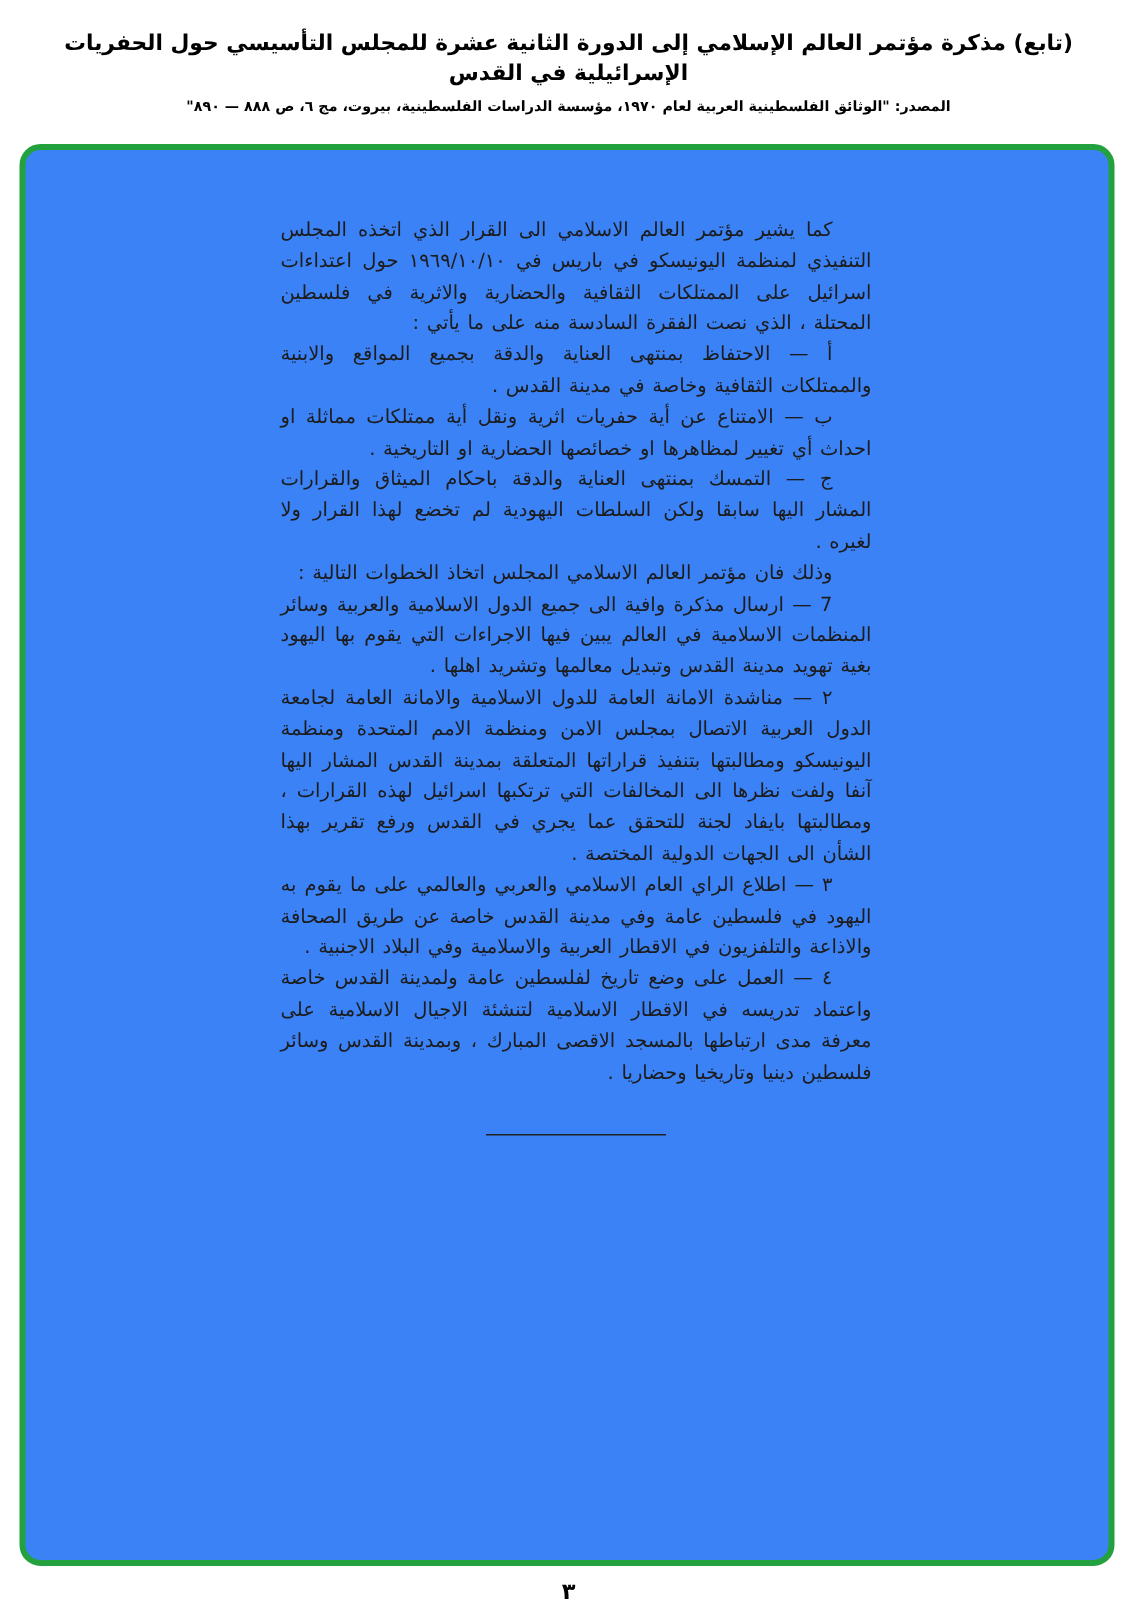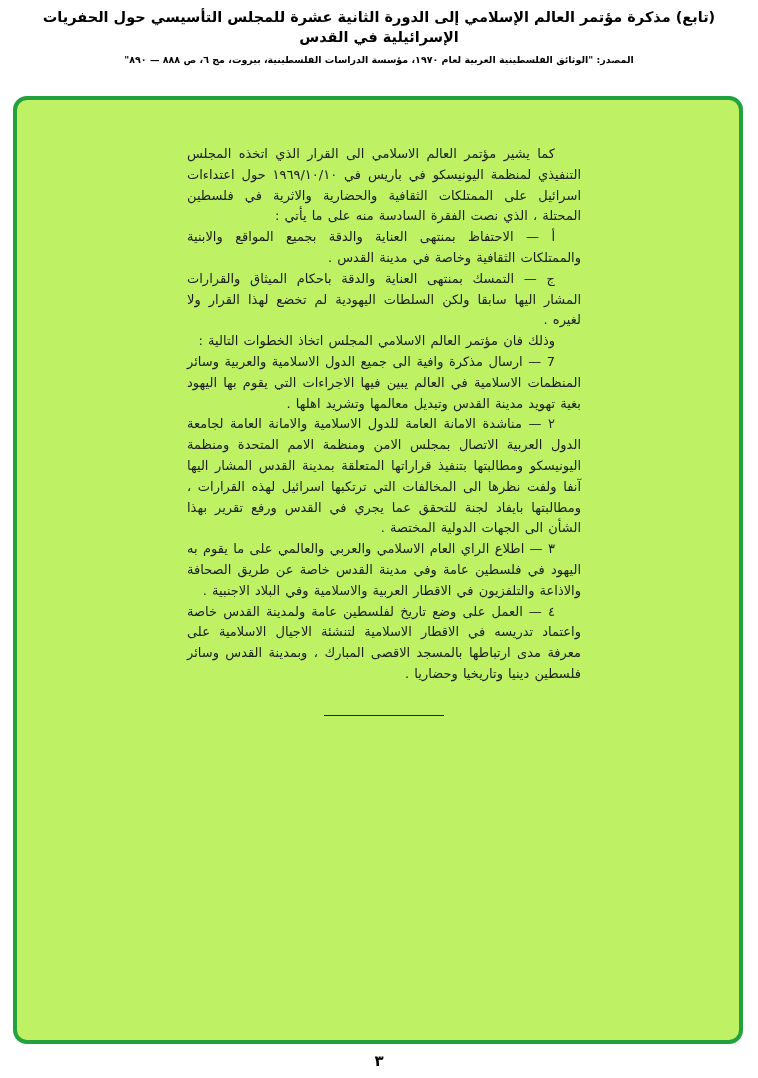--- a/index.html
+++ b/index.html
@@ -10,21 +10,21 @@
     position: relative;
     background: #ffffff;
     font-family: "DejaVu Sans", sans-serif;
     color: #111;
   }
 
   
   .page-header {
     direction: rtl;
     text-align: center;
-    padding-top: 8px;
+    padding-top: 20px;
   }
   .doc-title {
     font-size: 14.5px;
     font-weight: bold;
     line-height: 1.35;
     padding: 0 18px;
     color: #000;
   }
   .doc-source {
     font-size: 9.5px;
@@ -35,21 +35,21 @@
 
   
   .green-frame {
     position: absolute;
     left: 13px;
     top: 96px;
     width: 730px;
     height: 948px;
     border: 4px solid #23a13e;
     border-radius: 14px;
-    background: #bef264;
+    background: #3b82f6;
   }
 
   
   .doc-body {
     direction: rtl;
     width: 394px;
     margin: 44px auto 0 auto;
     
     transform: translateX(6px);
     font-size: 13px;
@@ -88,20 +88,21 @@
 
 <header class="page-header">
   <div class="doc-title">(تابع) مذكرة مؤتمر العالم الإسلامي إلى الدورة الثانية عشرة للمجلس التأسيسي حول الحفريات الإسرائيلية في القدس</div>
   <div class="doc-source">المصدر: "الوثائق الفلسطينية العربية لعام ١٩٧٠، مؤسسة الدراسات الفلسطينية، بيروت، مج ٦، ص ٨٨٨ — ٨٩٠"</div>
 </header>
 
 <div class="green-frame">
   <div class="doc-body">
       <p>كما يشير مؤتمر العالم الاسلامي الى القرار الذي اتخذه المجلس التنفيذي لمنظمة اليونيسكو في باريس في ١٩٦٩/١٠/١٠ حول اعتداءات اسرائيل على الممتلكات الثقافية والحضارية والاثرية في فلسطين المحتلة ، الذي نصت الفقرة السادسة منه على ما يأتي :</p>
       <p>أ — الاحتفاظ بمنتهى العناية والدقة بجميع المواقع والابنية والممتلكات الثقافية وخاصة في مدينة القدس .</p>
+      <p>ب — الامتناع عن أية حفريات اثرية ونقل أية ممتلكات مماثلة او احداث أي تغيير لمظاهرها او خصائصها الحضارية او التاريخية .</p>
       <p>ج — التمسك بمنتهى العناية والدقة باحكام الميثاق والقرارات المشار اليها سابقا ولكن السلطات اليهودية لم تخضع لهذا القرار ولا لغيره .</p>
       <p>وذلك فان مؤتمر العالم الاسلامي المجلس اتخاذ الخطوات التالية :</p>
       <p>7 — ارسال مذكرة وافية الى جميع الدول الاسلامية والعربية وسائر المنظمات الاسلامية في العالم يبين فيها الاجراءات التي يقوم بها اليهود بغية تهويد مدينة القدس وتبديل معالمها وتشريد اهلها .</p>
       <p>٢ — مناشدة الامانة العامة للدول الاسلامية والامانة العامة لجامعة الدول العربية الاتصال بمجلس الامن ومنظمة الامم المتحدة ومنظمة اليونيسكو ومطالبتها بتنفيذ قراراتها المتعلقة بمدينة القدس المشار اليها آنفا ولفت نظرها الى المخالفات التي ترتكبها اسرائيل لهذه القرارات ، ومطالبتها بايفاد لجنة للتحقق عما يجري في القدس ورفع تقرير بهذا الشأن الى الجهات الدولية المختصة .</p>
       <p>٣ — اطلاع الراي العام الاسلامي والعربي والعالمي على ما يقوم به اليهود في فلسطين عامة وفي مدينة القدس خاصة عن طريق الصحافة والاذاعة والتلفزيون في الاقطار العربية والاسلامية وفي البلاد الاجنبية .</p>
       <p>٤ — العمل على وضع تاريخ لفلسطين عامة ولمدينة القدس خاصة واعتماد تدريسه في الاقطار الاسلامية لتنشئة الاجيال الاسلامية على معرفة مدى ارتباطها بالمسجد الاقصى المبارك ، وبمدينة القدس وسائر فلسطين دينيا وتاريخيا وحضاريا .</p>
     </div>
 
   <hr class="signature-rule">
 </div>

